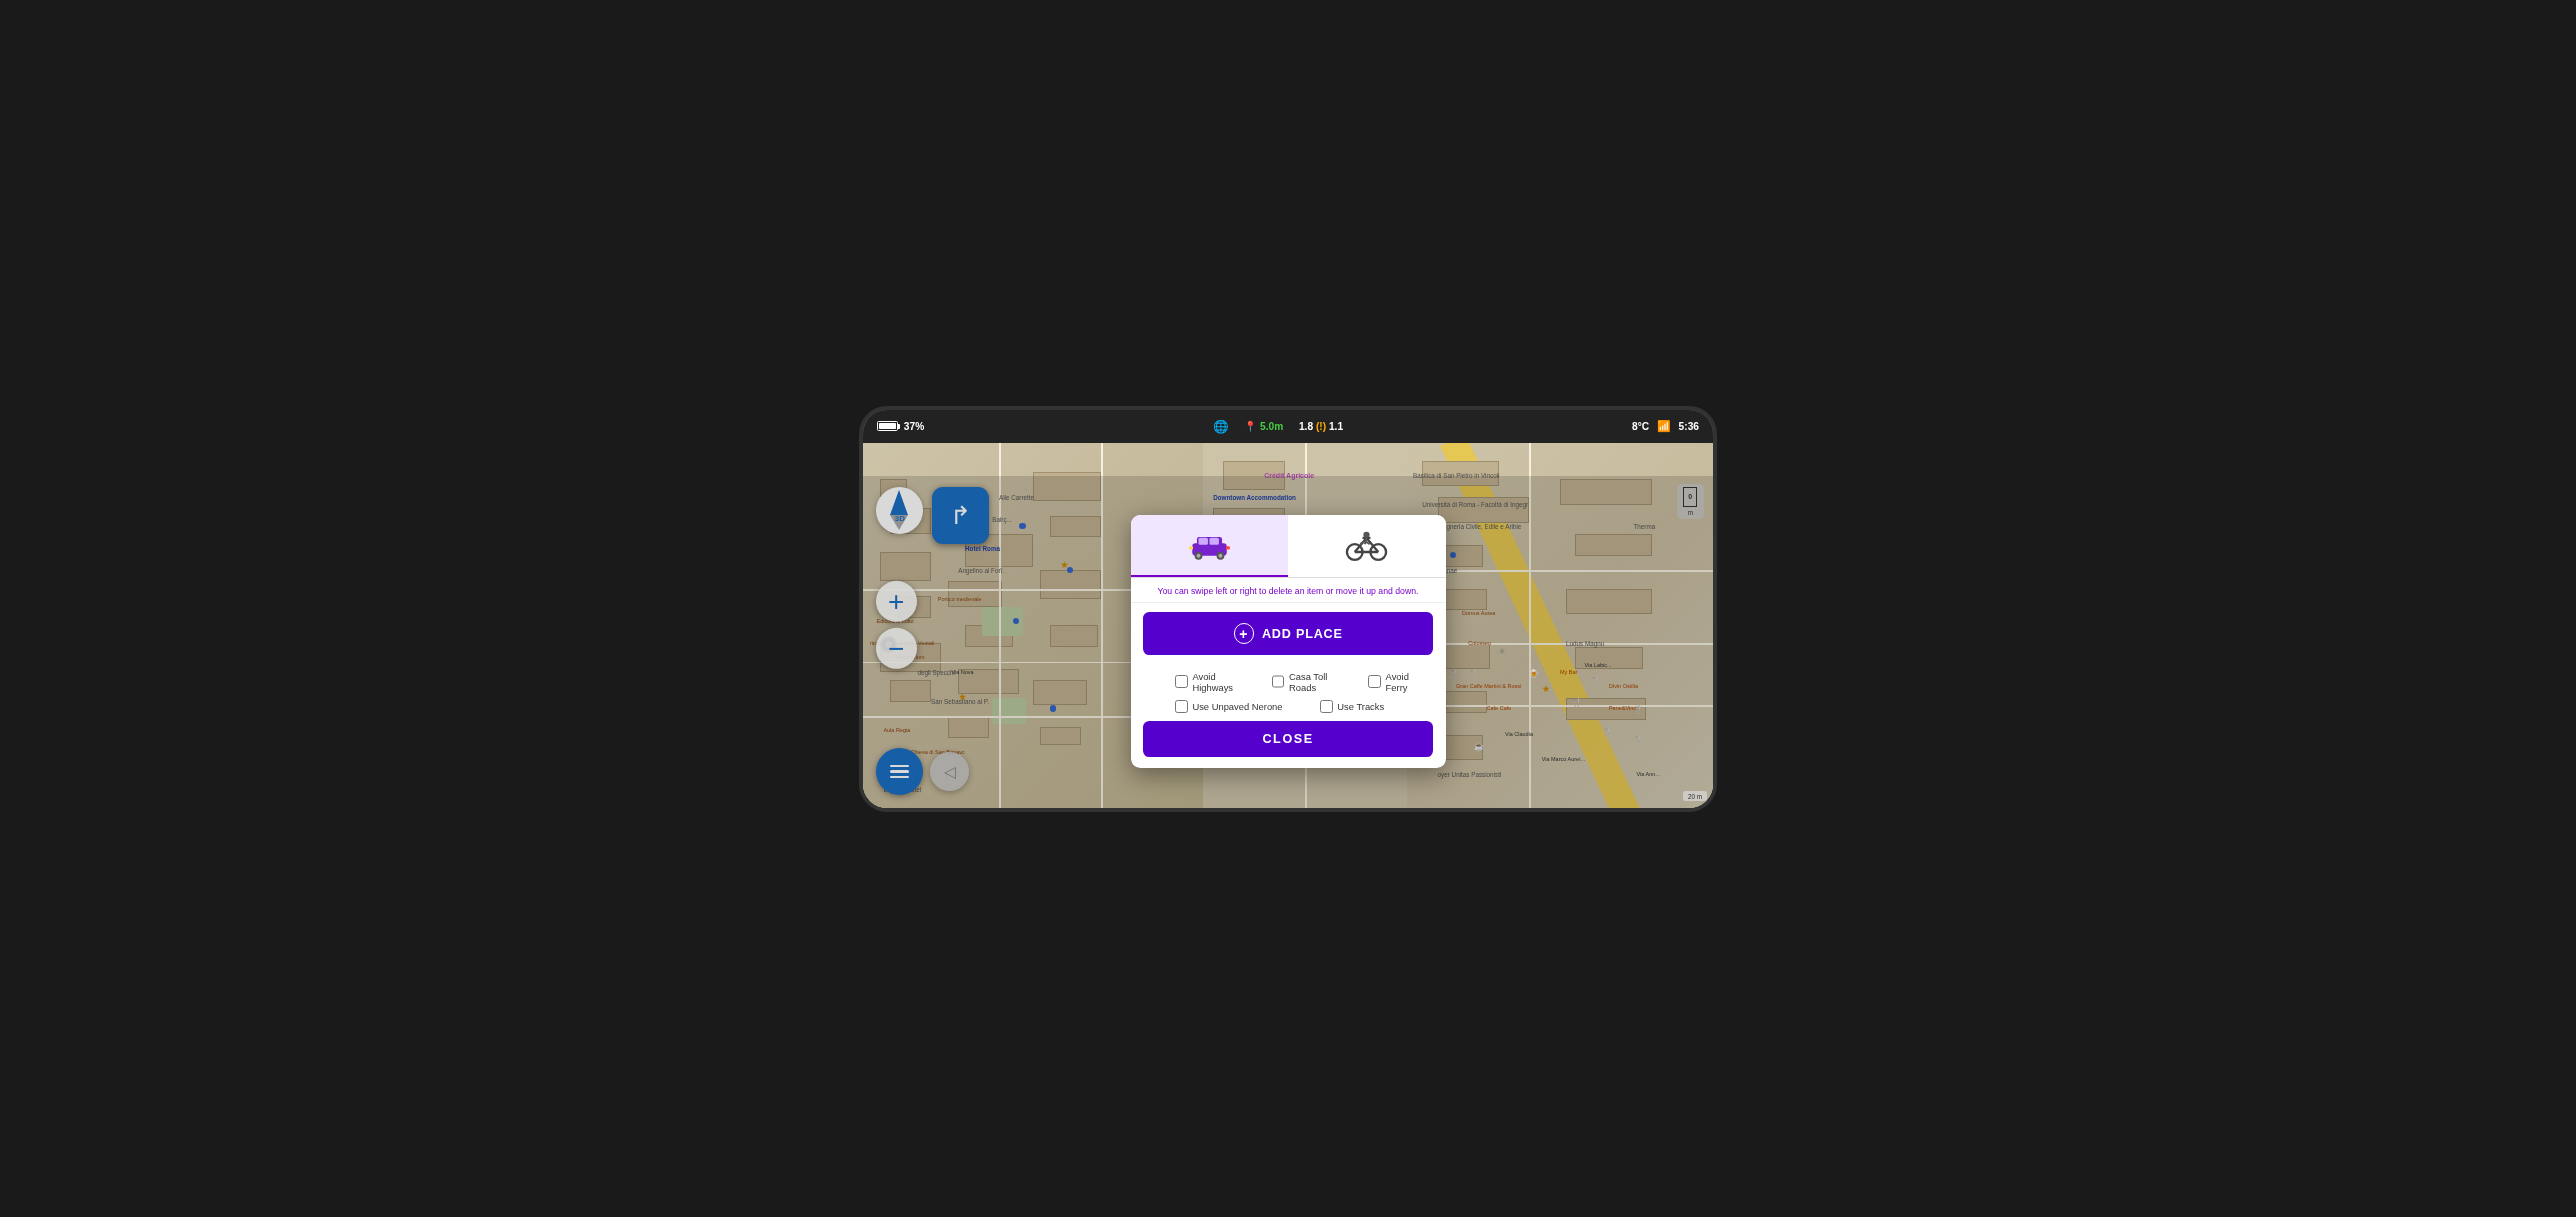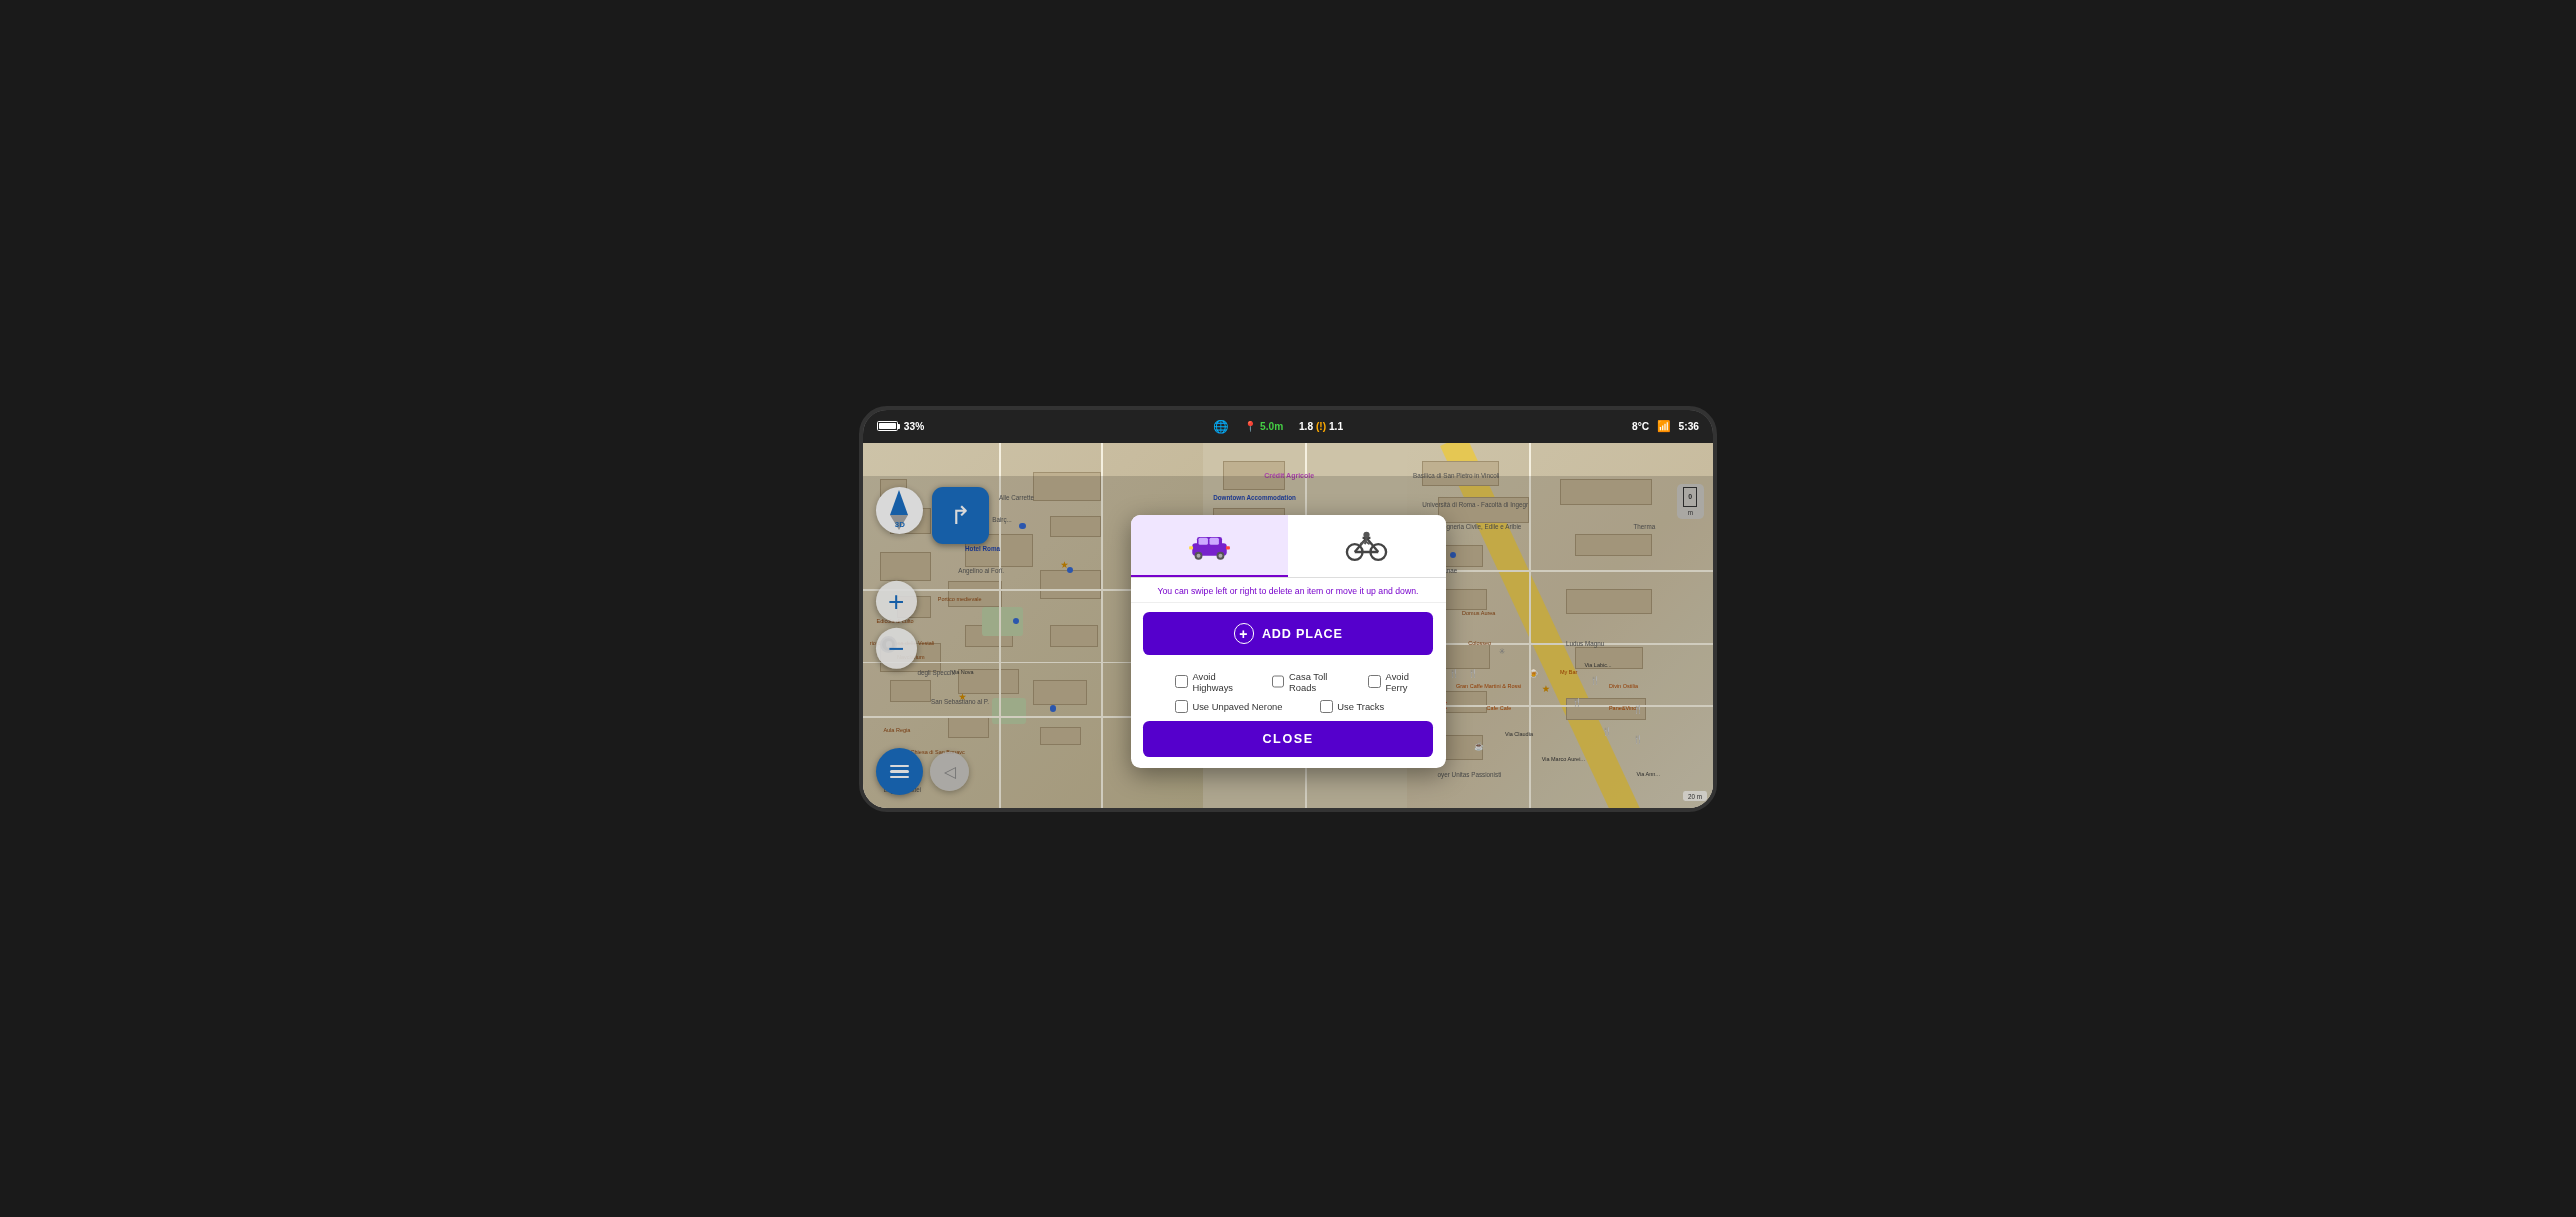--- a/index.html
+++ b/index.html
@@ -127,21 +127,21 @@
     .compass-arrow {
       width: 47px; height: 47px;
       background: white;
       border-radius: 50%;
       display: flex; align-items: center; justify-content: center;
       box-shadow: 0 1.6px 6.3px rgba(0,0,0,0.3);
     }
 
     .compass-3d {
       position: absolute;
-      bottom: 1px; left: 4.7px;
+      bottom: 7px; left: 4.7px;
       font-size: 7.9px;
       font-weight: bold;
       color: #1a6fc4;
     }
 
     .turn-arrow {
       position: absolute;
       top: 44px; left: 69px;
       width: 57px; height: 57px;
       background: #1a6fc4;
@@ -486,21 +486,21 @@
 
 <div class="phone-frame">
 
   <div class="status-bar">
     <div class="status-left">
       <div class="battery-icon">
         <div class="battery-body">
             <div class="battery-fill"></div>
           </div>
       </div>
-      <span>33%</span>
+      <span>37%</span>
     </div>
     <div class="status-center">
       <span style="font-size:12.6px; color:#44cc44;">🌐</span>
       <span style="color:#44cc44;">
         📍 <span>5.0m</span>
       </span>
       <span>
         <span>1.8</span>
         <span style="color:#ffaa00;">(!)</span>
         <span>1.1</span>

